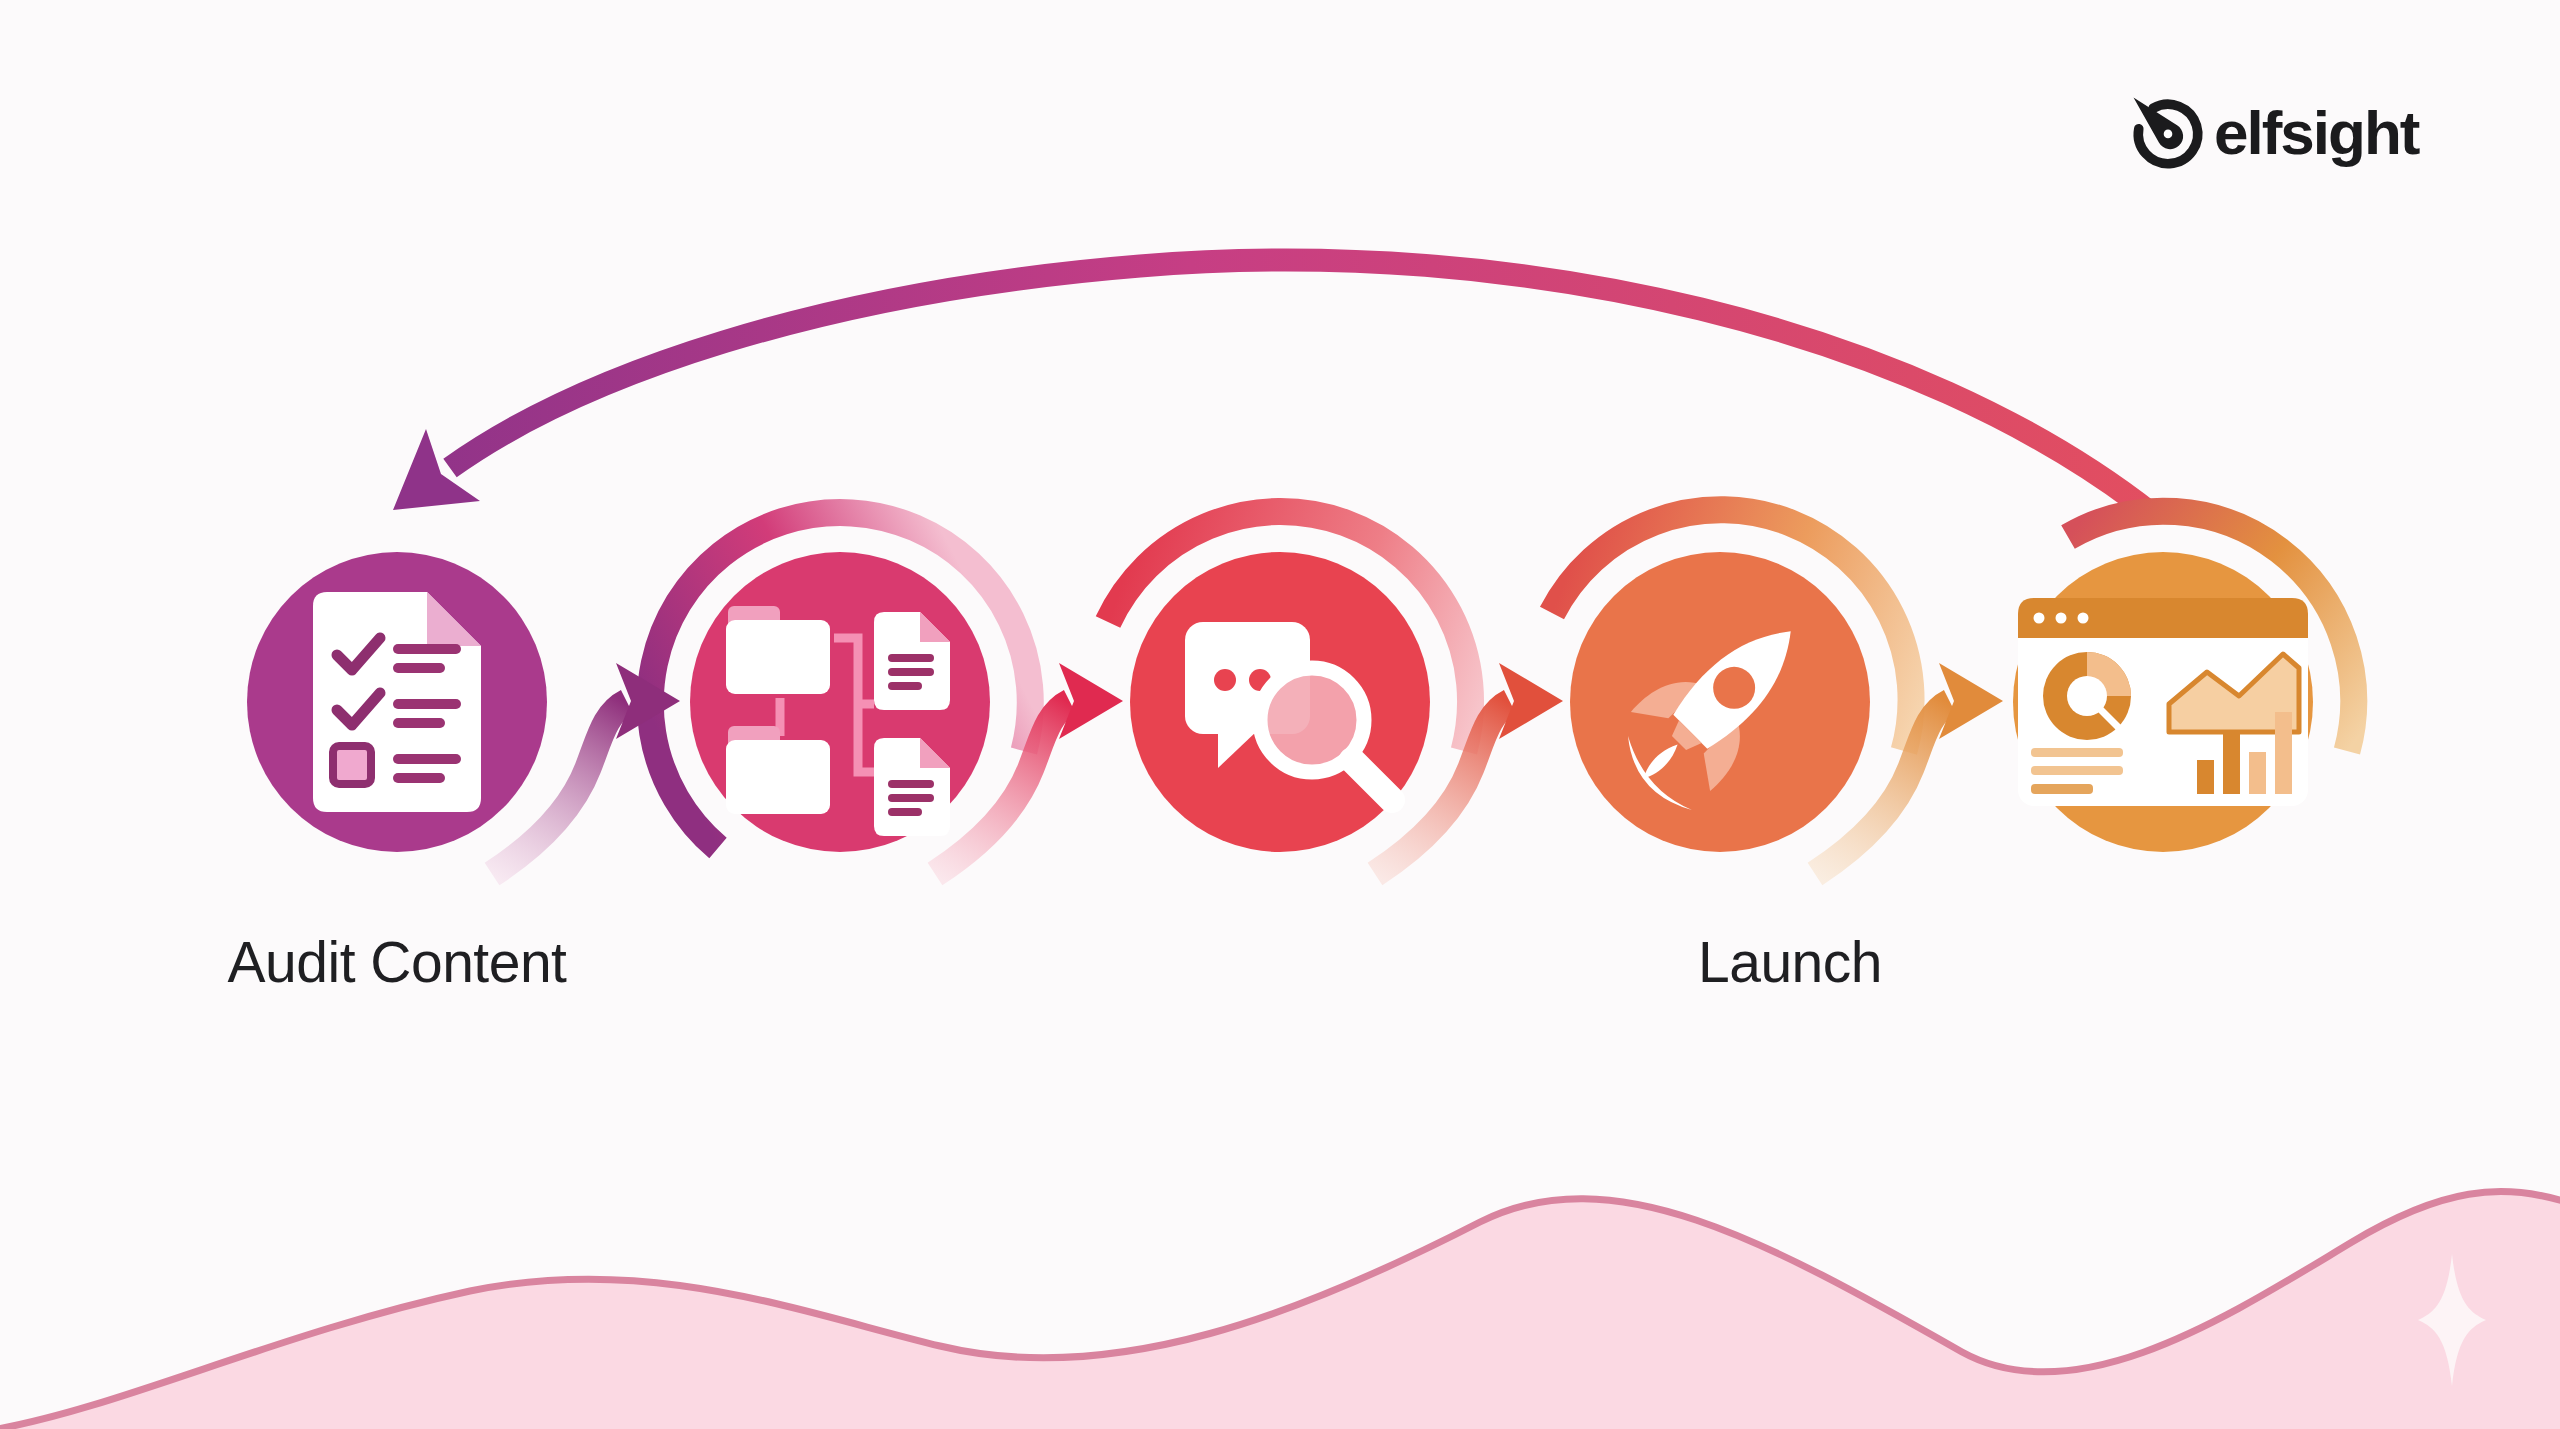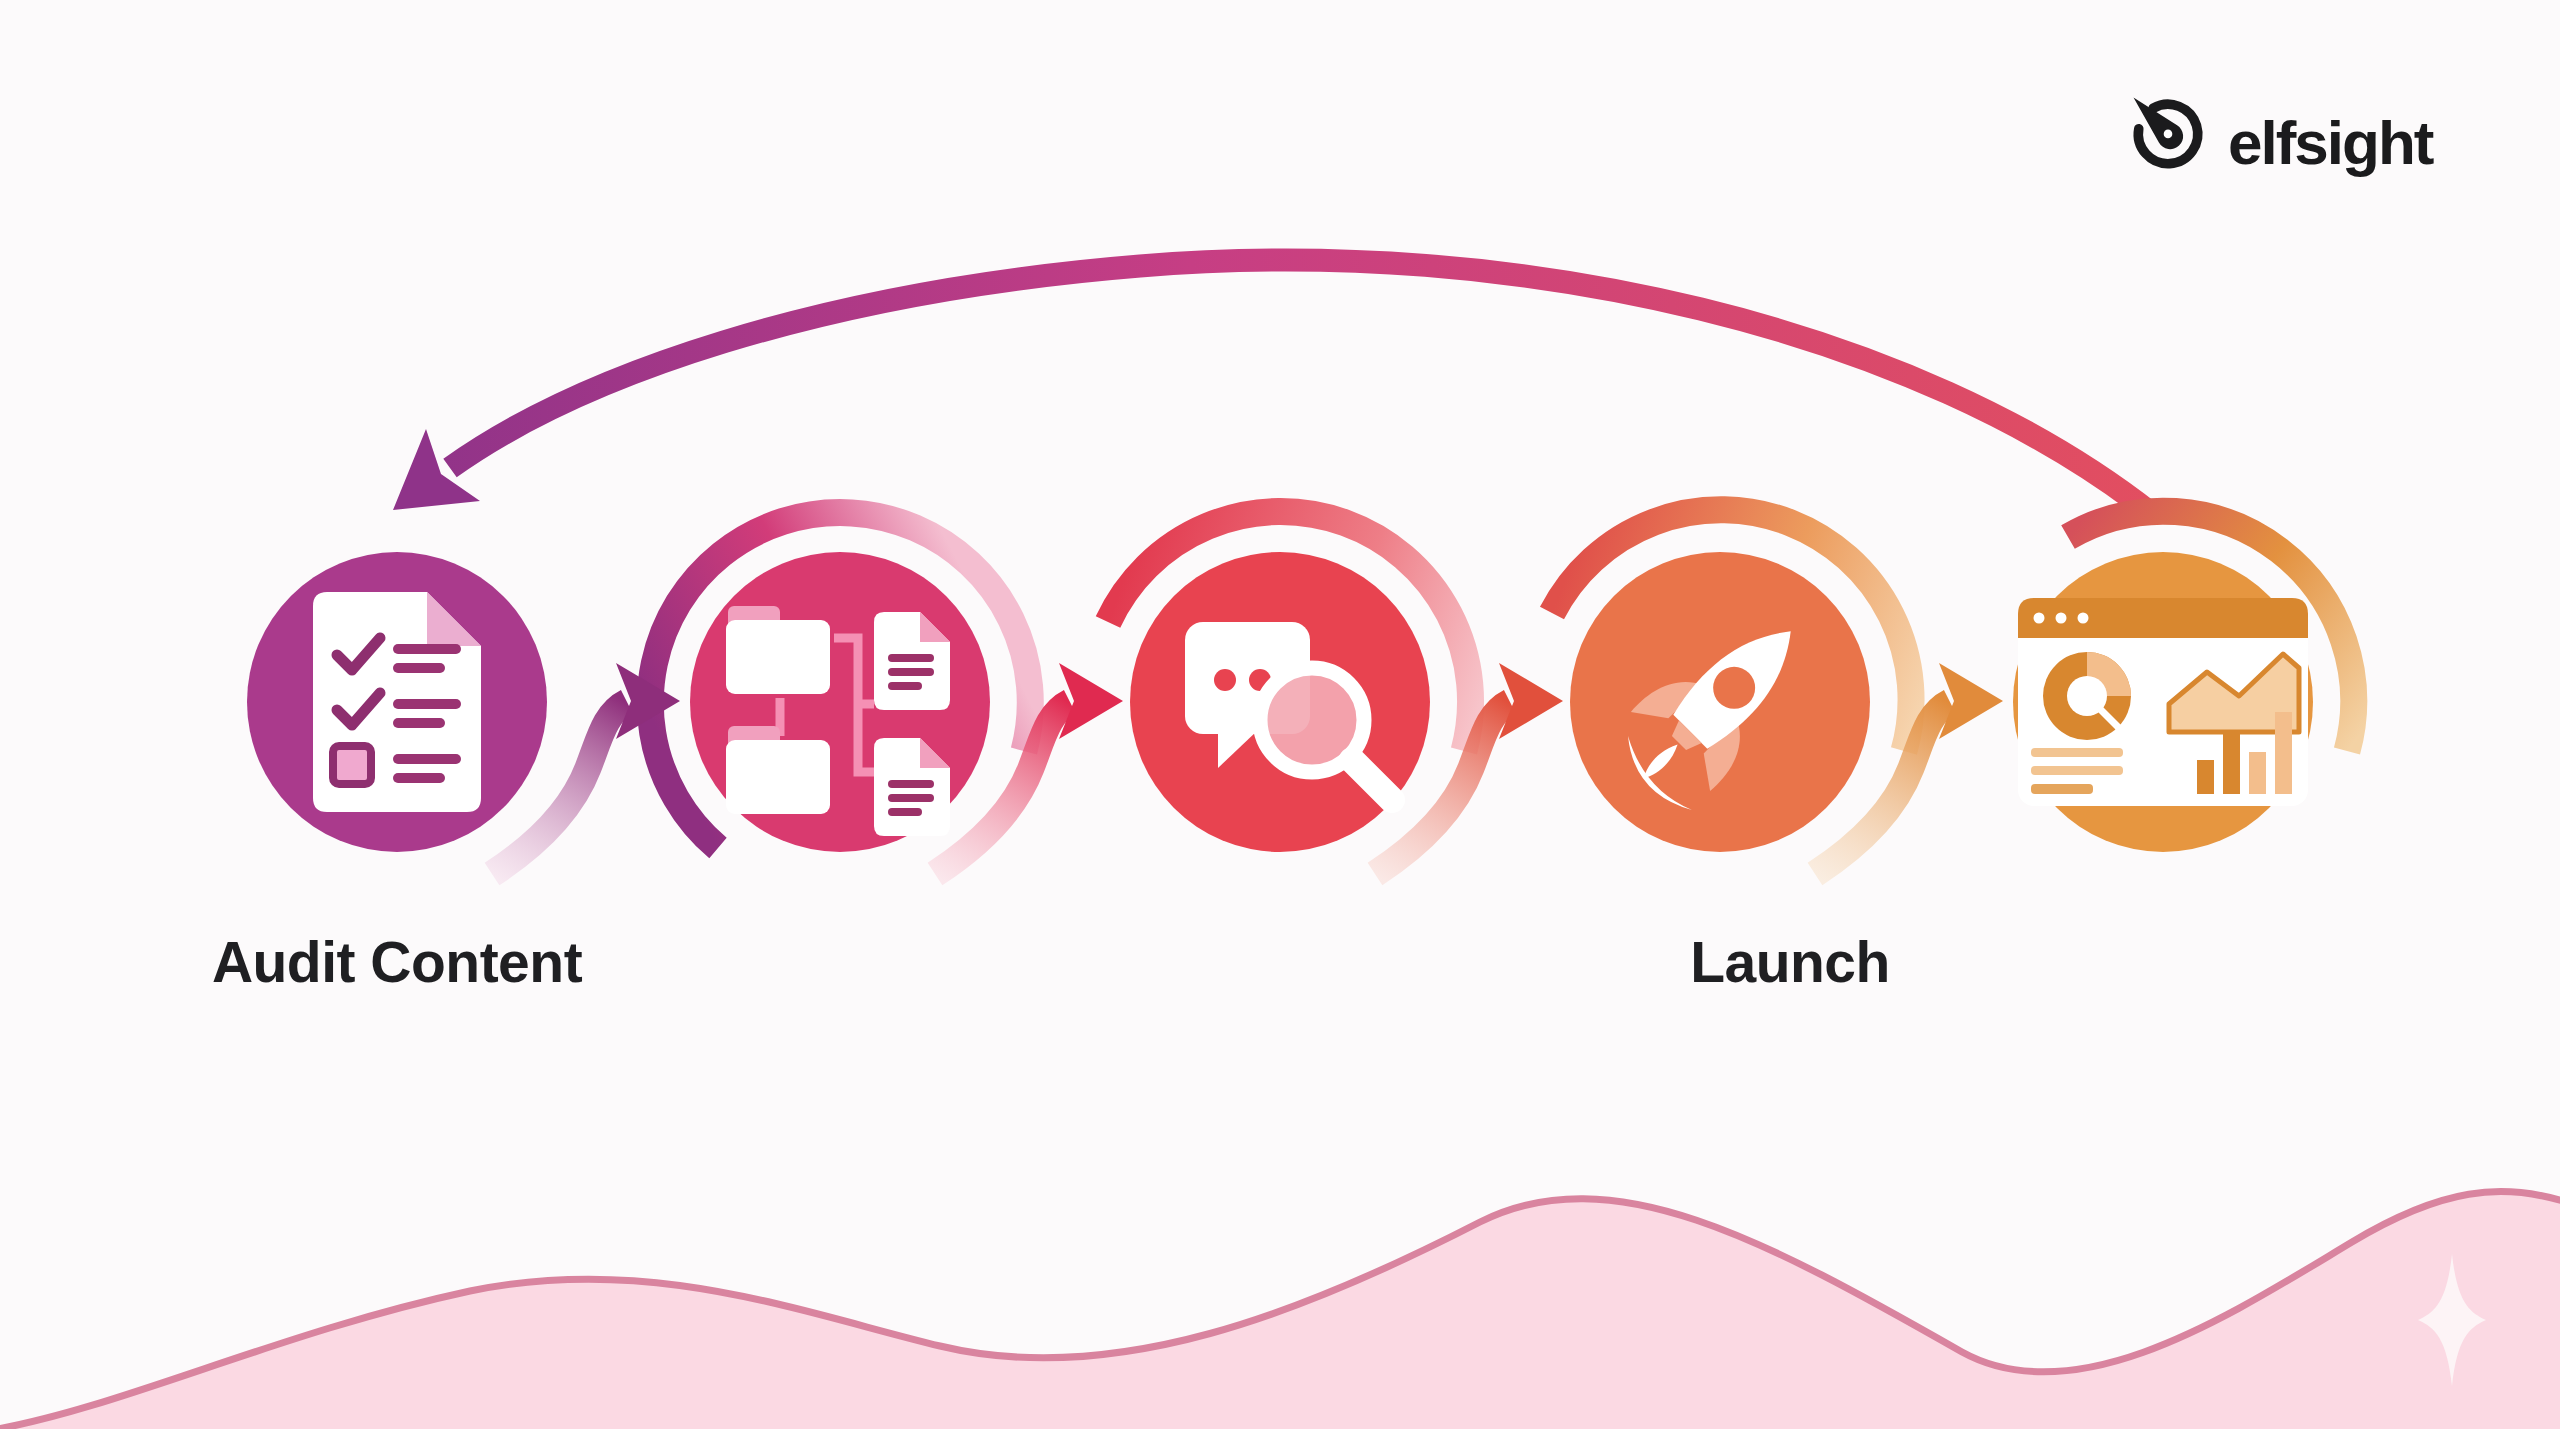--- a/index.html
+++ b/index.html
@@ -3,25 +3,25 @@
 <meta charset="utf-8">
 <style>
   html,body{margin:0;padding:0;background:#e8e8e8;}
   .canvas{
     position:relative;width:2560px;height:1429px;overflow:hidden;
     background:#FCFAFB;font-family:"Liberation Sans",sans-serif;
   }
   .stage{position:absolute;left:0;top:0;width:2560px;height:1429px;}
   .step-label{
     position:absolute;top:925px;width:420px;text-align:center;
-    font-size:57px;font-weight:700;line-height:1.32;color:#1F1F22;
+    font-size:57px;font-weight:400;line-height:1.32;color:#1F1F22;
     letter-spacing:-0.5px;
   }
   .logo{
-    position:absolute;left:2122px;top:86px;display:flex;align-items:flex-end;gap:14px;
+    position:absolute;left:2122px;top:86px;display:flex;align-items:center;
   }
   .logo-text{
     font-size:62px;font-weight:700;color:#1B1B1D;letter-spacing:-2px;
   }
 </style>
 </head>
 <body>
 
 <div class="canvas">
 

